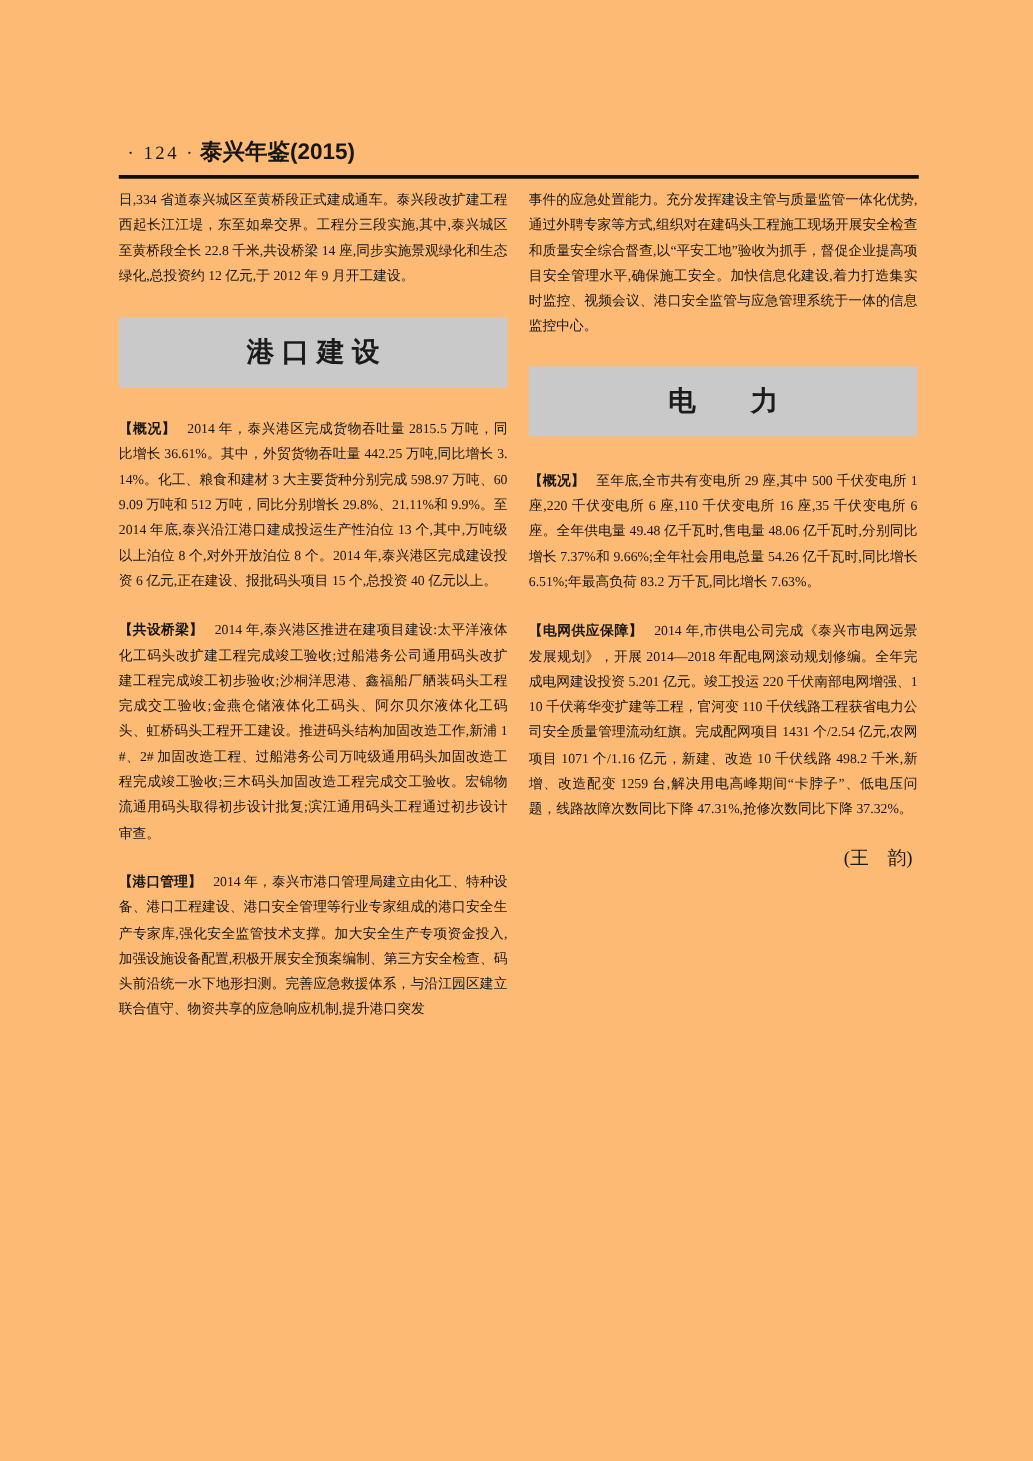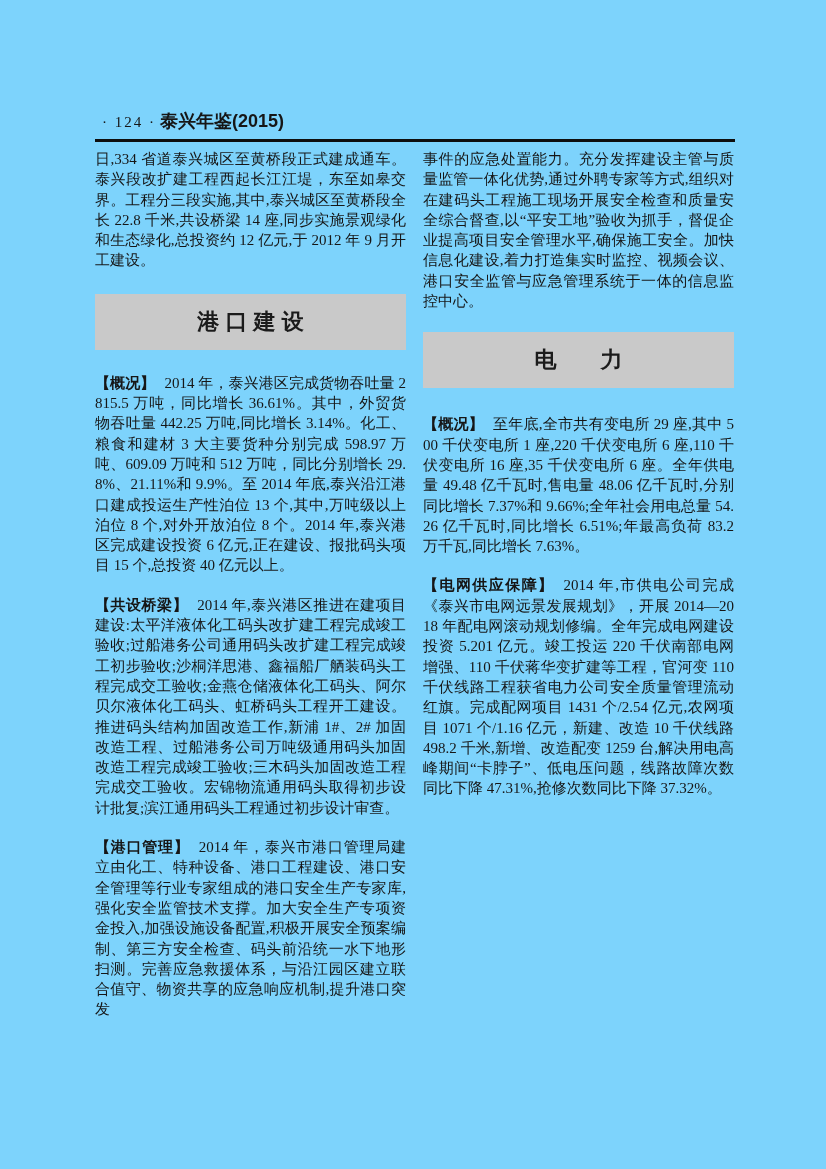--- a/index.html
+++ b/index.html
@@ -1,21 +1,21 @@
 <!DOCTYPE html>
 <html lang="zh"><head>
 <meta charset="utf-8">
 <style>
   * { margin: 0; padding: 0; box-sizing: border-box; }
   html, body { background: #ffffff; }
   .page {
     position: relative;
     width: 826px;
     height: 1169px;
-    background: #7dd3fc;
+    background: #fdba74;
     font-family: "Liberation Serif", "DejaVu Serif", serif;
     color: #161616;
     overflow: hidden;
   }
   .content {
     padding: 112px 91px 0 95px;
   }
   .header-row {
     display: flex;
     align-items: baseline;
@@ -41,21 +41,21 @@
   .columns {
     display: flex;
     gap: 17px;
     margin-top: 7px;
   }
   .col {
     width: 311px;
     flex: 0 0 311px;
   }
   p.body {
-    font-size: 15px;
+    font-size: 11px;
     line-height: 20.3px;
     text-align: justify;
     text-justify: inter-ideograph;
     word-break: break-all;
   }
   .section-box {
     background: #c9c9c9;
     height: 56px;
     display: flex;
     align-items: center;
@@ -117,17 +117,18 @@
 
         <div class="section-box">
           <span>电　　力</span>
         </div>
 
         <p class="body entry"><span class="entry-label">【概况】</span><span>至年底,全市共有变电所 29 座,其中 500 千伏变电所 1 座,220 千伏变电所 6 座,110 千伏变电所 16 座,35 千伏变电所 6 座。全年供电量 49.48 亿千瓦时,售电量 48.06 亿千瓦时,分别同比增长 7.37%和 9.66%;全年社会用电总量 54.26 亿千瓦时,同比增长 6.51%;年最高负荷 83.2 万千瓦,同比增长 7.63%。</span></p>
 
         <p class="body entry"><span class="entry-label">【电网供应保障】</span><span>2014 年,市供电公司完成《泰兴市电网远景发展规划》，开展 2014—2018 年配电网滚动规划修编。全年完成电网建设投资 5.201 亿元。竣工投运 220 千伏南部电网增强、110 千伏蒋华变扩建等工程，官河变 110 千伏线路工程获省电力公司安全质量管理流动红旗。完成配网项目 1431 个/2.54 亿元,农网项目 1071 个/1.16 亿元，新建、改造 10 千伏线路 498.2 千米,新增、改造配变 1259 台,解决用电高峰期间“卡脖子”、低电压问题，线路故障次数同比下降 47.31%,抢修次数同比下降 37.32%。</span></p>
 
 
+        <p class="attribution">(王　韵)</p>
       </div>
 
     </div>
   </div>
 </div>
 
 </body></html>

